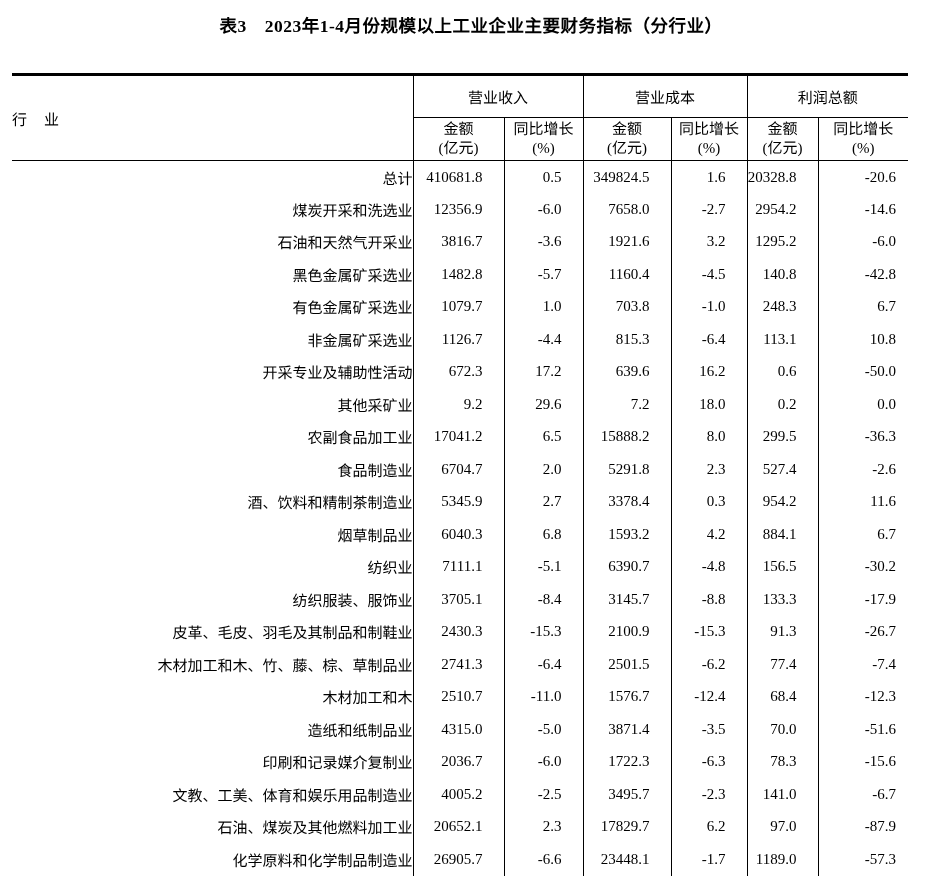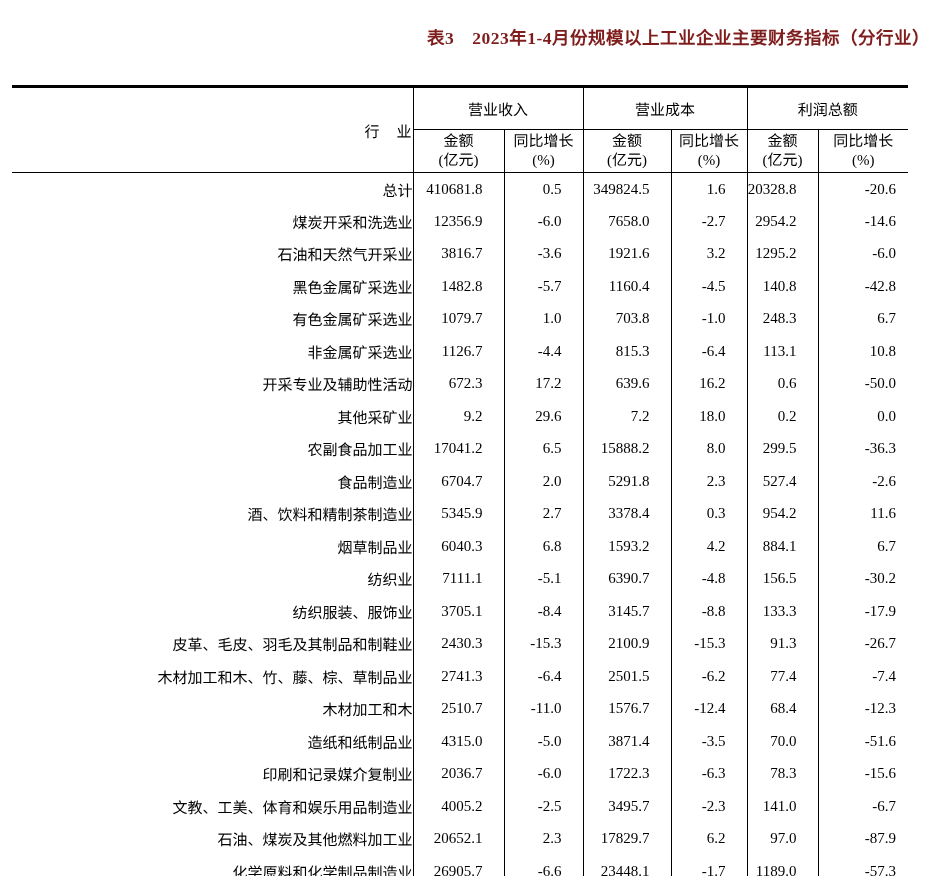--- a/index.html
+++ b/index.html
@@ -11,26 +11,26 @@
     overflow: hidden;
     font-family: "Liberation Serif", "DejaVu Serif", serif;
     color: #000000;
   }
   .page {
     position: relative;
     width: 942px;
     height: 876px;
   }
   .page-title {
-    margin: 12px;
+    margin: 0;
     padding-top: 12px;
-    text-align: right;
+    text-align: center;
     font-size: 17.5px;
     font-weight: bold;
-    color: #7f1d1d;
+    color: #000000;
     letter-spacing: 0.5px;
   }
   table.fin-table {
     border-collapse: collapse;
     table-layout: fixed;
     width: 896px;
     margin: 36px 0 0 12px;
     border-top: 3px solid #000000;
   }
   table.fin-table th,
@@ -41,21 +41,21 @@
     vertical-align: middle;
     overflow: hidden;
     white-space: nowrap;
   }
   
   thead tr.group-row { height: 43px; }
   thead tr.sub-row   { height: 43px; }
   th.th-industry {
     border-right: 1px solid #000000;
     border-bottom: 1px solid #000000;
-    text-align: right;
+    text-align: left;
     letter-spacing: 1px;
   }
   th.th-group {
     border-bottom: 1px solid #000000;
     border-right: 1px solid #000000;
     text-align: center;
   }
   th.th-group.last { border-right: none; }
   th.th-sub {
     border-bottom: 1px solid #000000;

